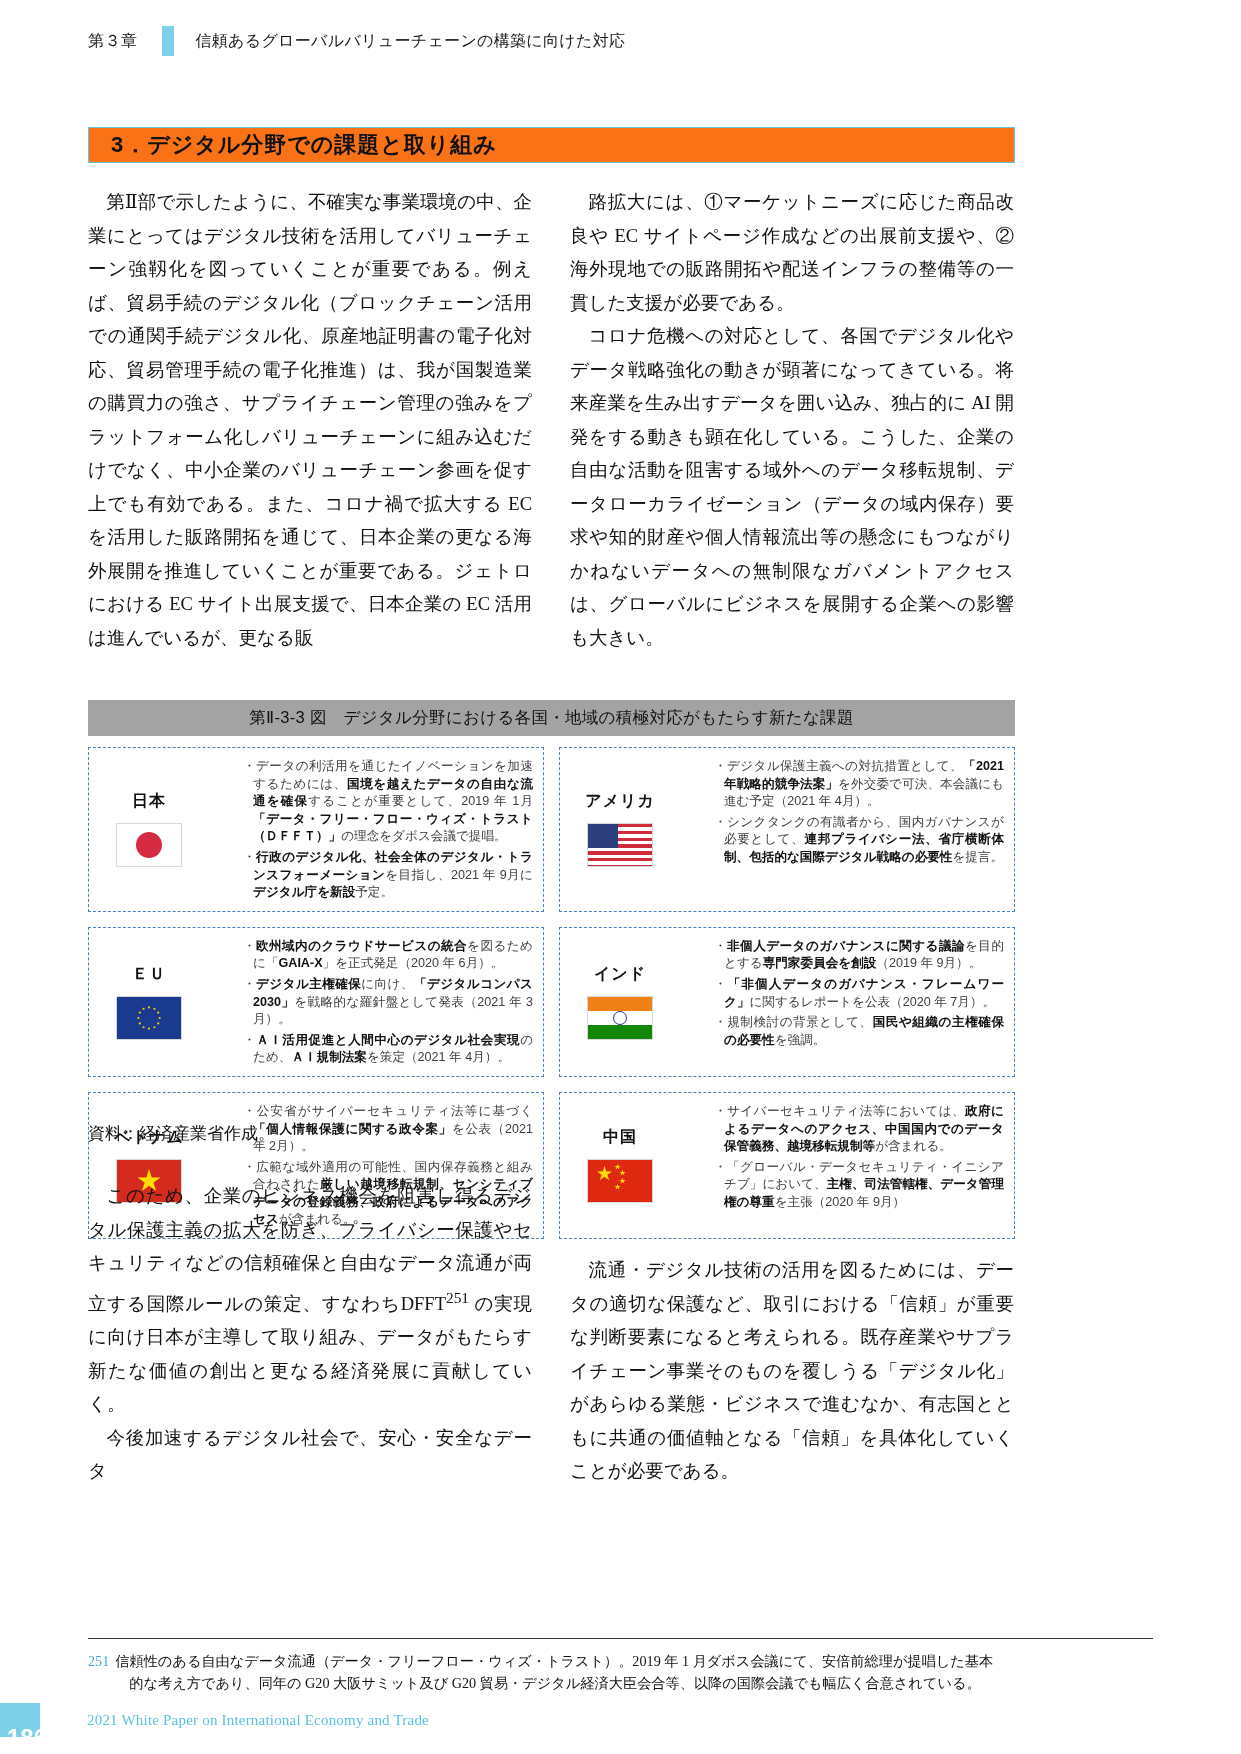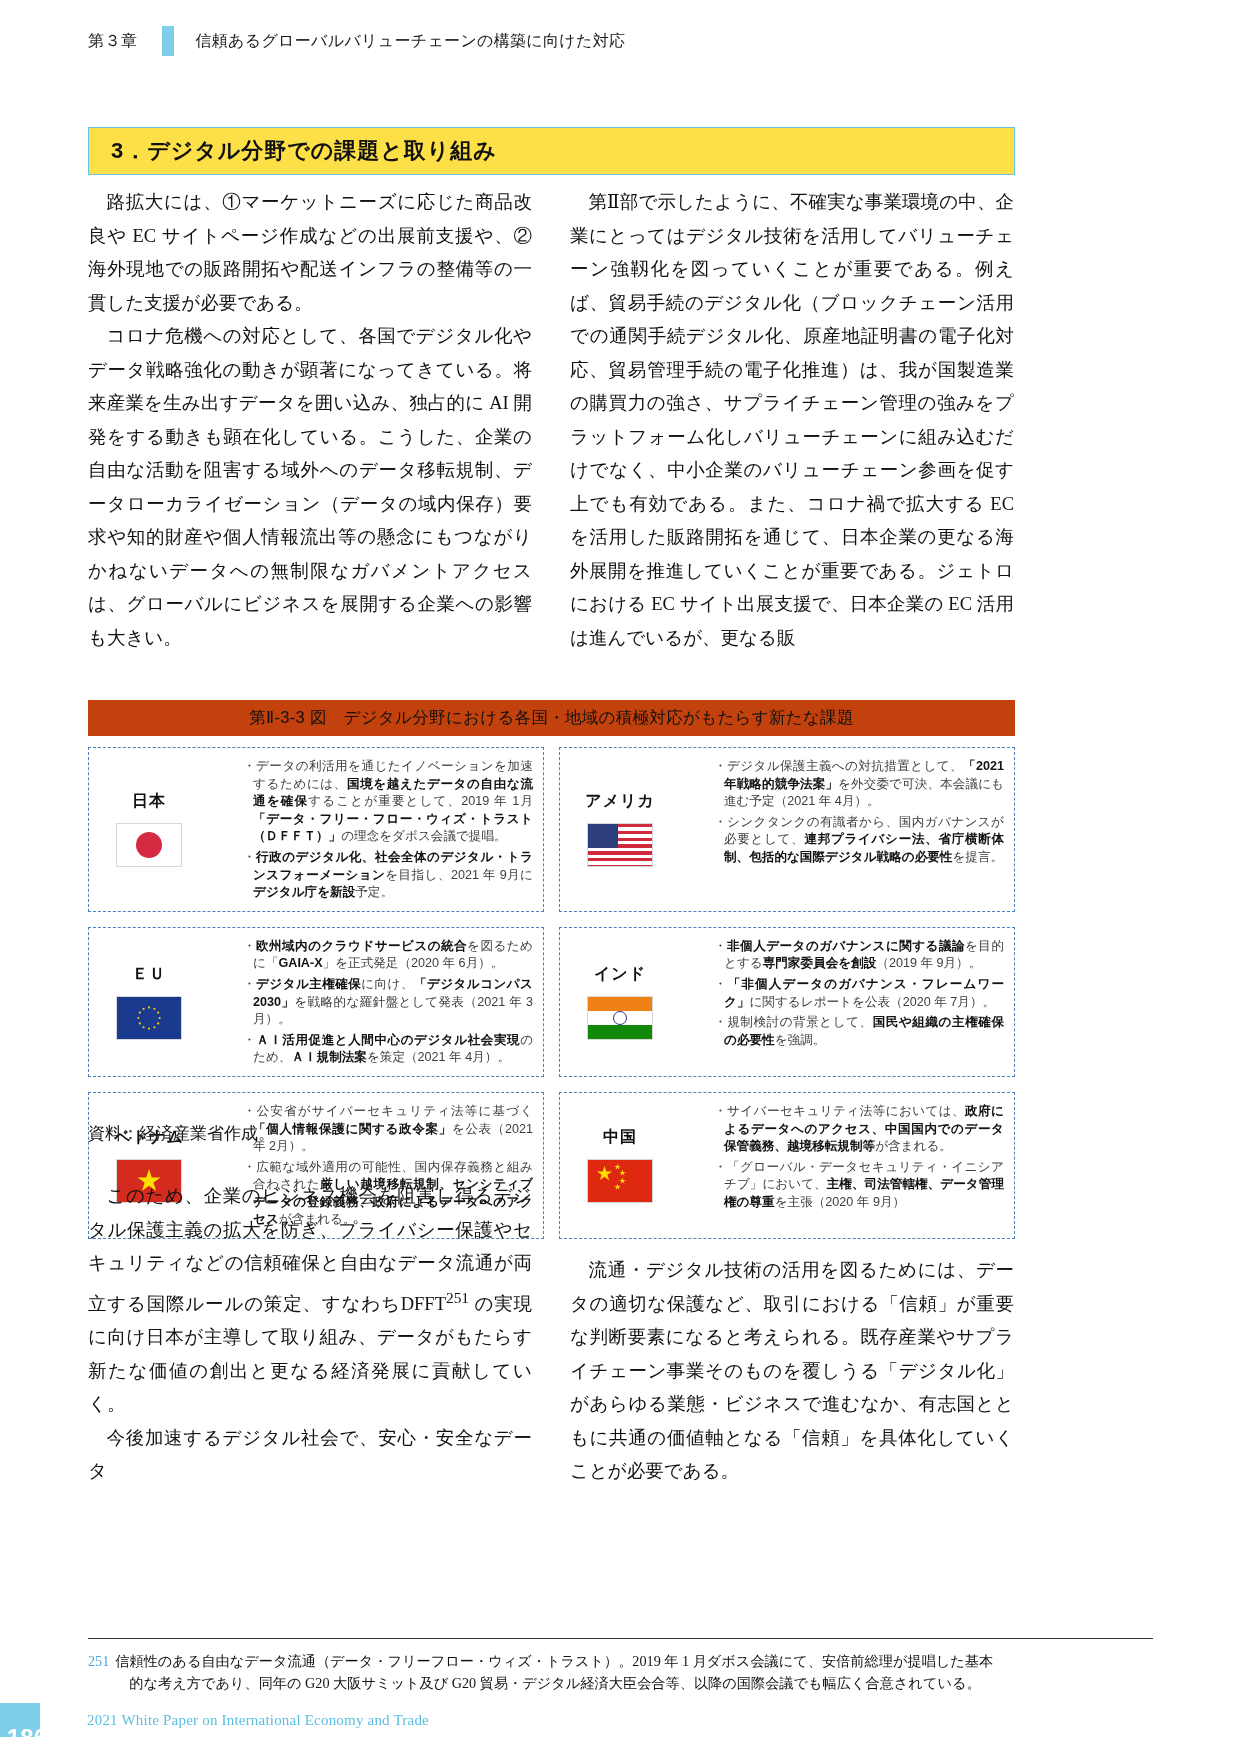--- a/index.html
+++ b/index.html
@@ -46,23 +46,23 @@
     color: #1a1a1a;
     white-space: nowrap;
   }
 
   
   .section-head {
     position: absolute;
     top: 127px;
     left: 88px;
     width: 927px;
-    height: 48px;
+    height: 36px;
     border: 1px solid #66c4e2;
-    background: #fde047;
+    background: #f97316;
     display: flex;
     align-items: center;
   }
   .section-head-text {
     font-family: "Liberation Sans", "DejaVu Sans", sans-serif;
     font-weight: bold;
     font-size: 22px;
     letter-spacing: 1px;
     padding-left: 22px;
     color: #111;
@@ -98,21 +98,21 @@
   }
 
   
   .figure {
     position: absolute;
     top: 700px;
     left: 88px;
     width: 927px;
   }
   .fig-title {
-    background: #c2410c;
+    background: #a3a3a3;
     height: 36px;
     display: flex;
     align-items: center;
     justify-content: center;
     font-family: "Liberation Sans", "DejaVu Sans", sans-serif;
     font-size: 16.5px;
     color: #111;
     letter-spacing: 0.3px;
   }
   .fig-grid {
@@ -329,25 +329,25 @@
   <span class="runhead-rule"></span>
   <span class="runhead-title">信頼あるグローバルバリューチェーンの構築に向けた対応</span>
 </div>
 
 <div class="section-head">
   <span class="section-head-text">3．デジタル分野での課題と取り組み</span>
 </div>
 
 <div class="cols-top">
   <div class="col">
+    <p>第Ⅱ部で示したように、不確実な事業環境の中、企業にとってはデジタル技術を活用してバリューチェーン強靱化を図っていくことが重要である。例えば、貿易手続のデジタル化（ブロックチェーン活用での通関手続デジタル化、原産地証明書の電子化対応、貿易管理手続の電子化推進）は、我が国製造業の購買力の強さ、サプライチェーン管理の強みをプラットフォーム化しバリューチェーンに組み込むだけでなく、中小企業のバリューチェーン参画を促す上でも有効である。また、コロナ禍で拡大する EC を活用した販路開拓を通じて、日本企業の更なる海外展開を推進していくことが重要である。ジェトロにおける EC サイト出展支援で、日本企業の EC 活用は進んでいるが、更なる販</p>
+  </div>
+  <div class="col">
     <p>路拡大には、①マーケットニーズに応じた商品改良や EC サイトページ作成などの出展前支援や、②海外現地での販路開拓や配送インフラの整備等の一貫した支援が必要である。</p>
     <p>コロナ危機への対応として、各国でデジタル化やデータ戦略強化の動きが顕著になってきている。将来産業を生み出すデータを囲い込み、独占的に AI 開発をする動きも顕在化している。こうした、企業の自由な活動を阻害する域外へのデータ移転規制、データローカライゼーション（データの域内保存）要求や知的財産や個人情報流出等の懸念にもつながりかねないデータへの無制限なガバメントアクセスは、グローバルにビジネスを展開する企業への影響も大きい。</p>
-  </div>
-  <div class="col">
-    <p>第Ⅱ部で示したように、不確実な事業環境の中、企業にとってはデジタル技術を活用してバリューチェーン強靱化を図っていくことが重要である。例えば、貿易手続のデジタル化（ブロックチェーン活用での通関手続デジタル化、原産地証明書の電子化対応、貿易管理手続の電子化推進）は、我が国製造業の購買力の強さ、サプライチェーン管理の強みをプラットフォーム化しバリューチェーンに組み込むだけでなく、中小企業のバリューチェーン参画を促す上でも有効である。また、コロナ禍で拡大する EC を活用した販路開拓を通じて、日本企業の更なる海外展開を推進していくことが重要である。ジェトロにおける EC サイト出展支援で、日本企業の EC 活用は進んでいるが、更なる販</p>
   </div>
 </div>
 
 <div class="figure">
 
   <div class="fig-title">第Ⅱ-3-3 図　デジタル分野における各国・地域の積極対応がもたらす新たな課題</div>
 
   <div class="fig-grid">
 
     <div class="country-box">

